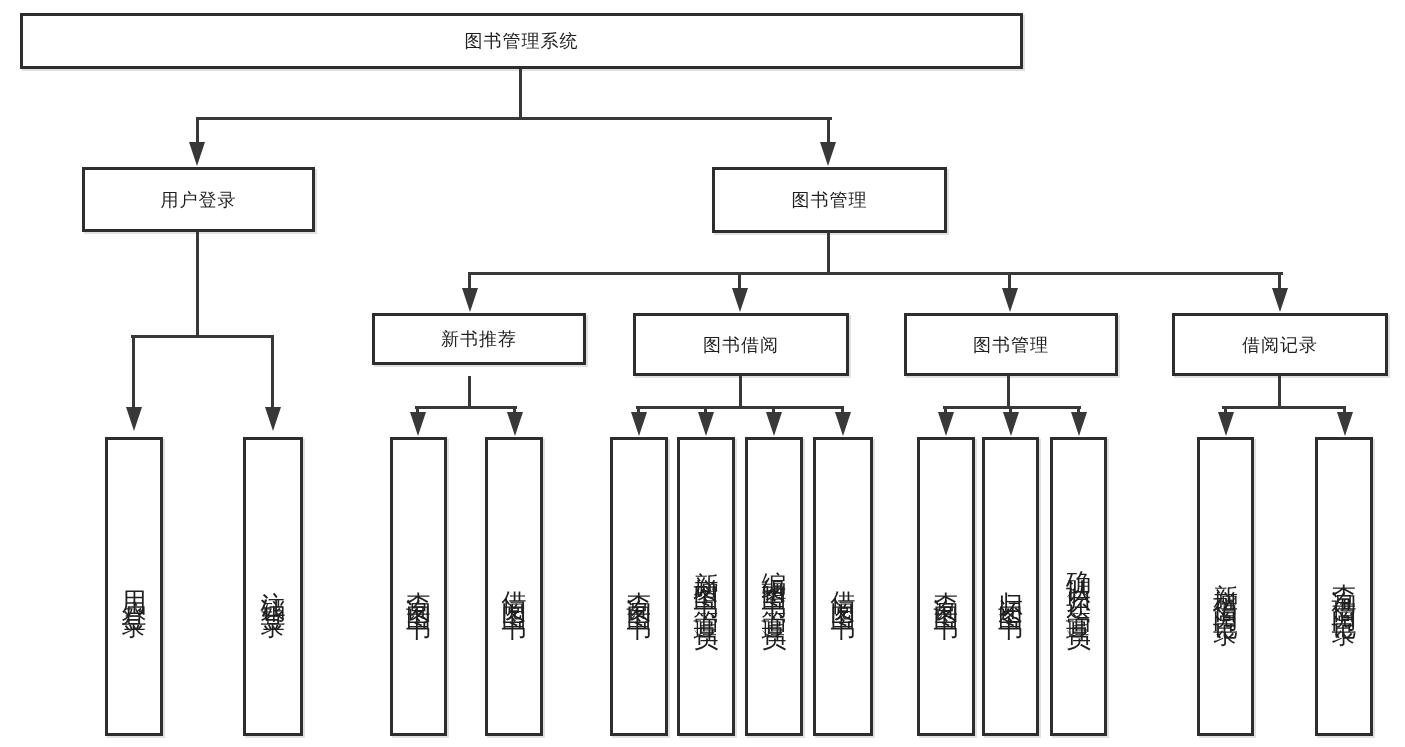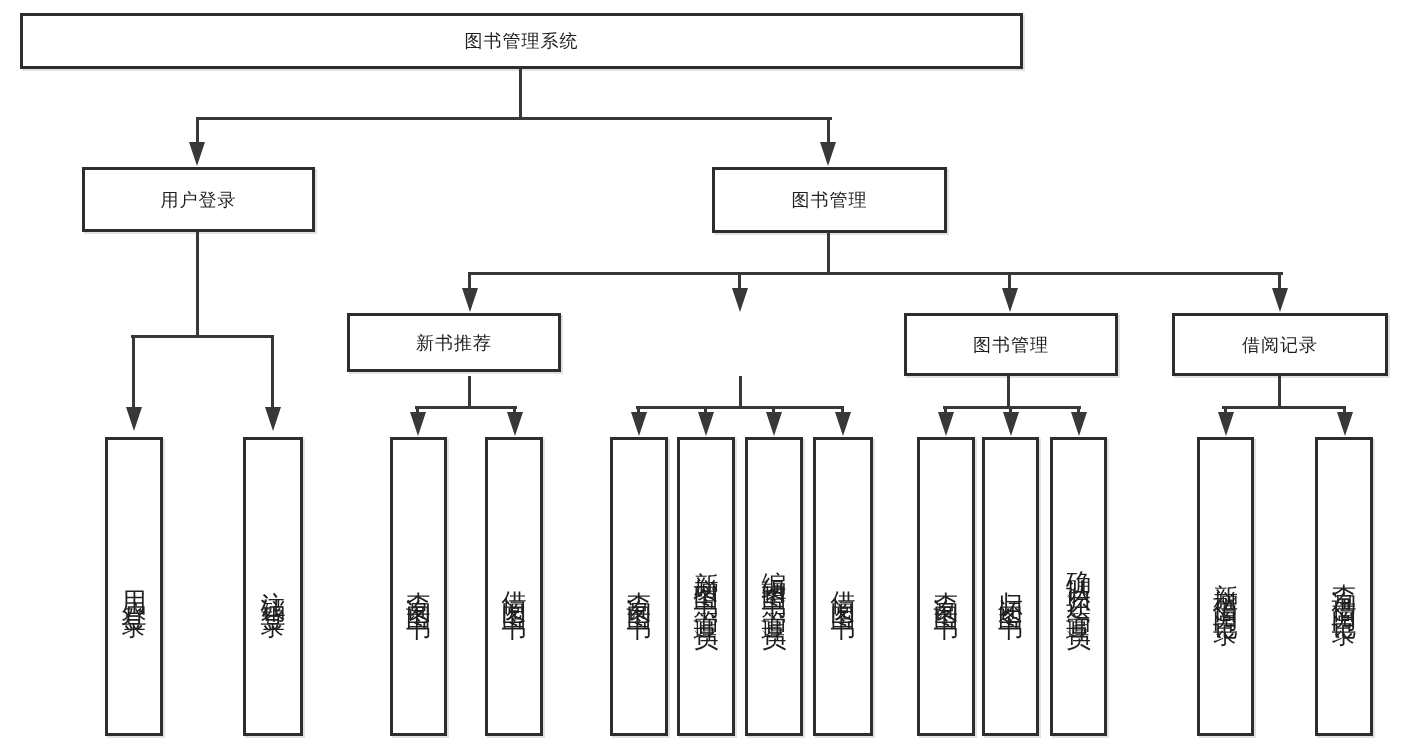--- a/index.html
+++ b/index.html
@@ -92,22 +92,25 @@
   <div class="hline" style="left:468px; top:272px; width:815px;"></div>
   <div class="vline" style="left:468px; top:272px; height:18px;"></div>
   <div class="ahead" style="left:462px; top:288px;"></div>
   <div class="vline" style="left:738px; top:272px; height:18px;"></div>
   <div class="ahead" style="left:732px; top:288px;"></div>
   <div class="vline" style="left:1008px; top:272px; height:18px;"></div>
   <div class="ahead" style="left:1002px; top:288px;"></div>
   <div class="vline" style="left:1278px; top:272px; height:18px;"></div>
   <div class="ahead" style="left:1272px; top:288px;"></div>
 
-  <div class="box" style="left:347px; top:313px; width:214px; height:59px;">
+  <div class="box" style="left:372px; top:313px; width:214px; height:52px;">
     <span>新书推荐</span>
+  </div>
+  <div class="box" style="left:633px; top:313px; width:216px; height:63px;">
+    <span>图书借阅</span>
   </div>
   <div class="box" style="left:904px; top:313px; width:214px; height:63px;">
     <span>图书管理</span>
   </div>
   <div class="box" style="left:1172px; top:313px; width:216px; height:63px;">
     <span>借阅记录</span>
   </div>
 
   <div class="vline" style="left:468px; top:376px; height:33px;"></div>
   <div class="vline" style="left:739px; top:376px; height:33px;"></div>

